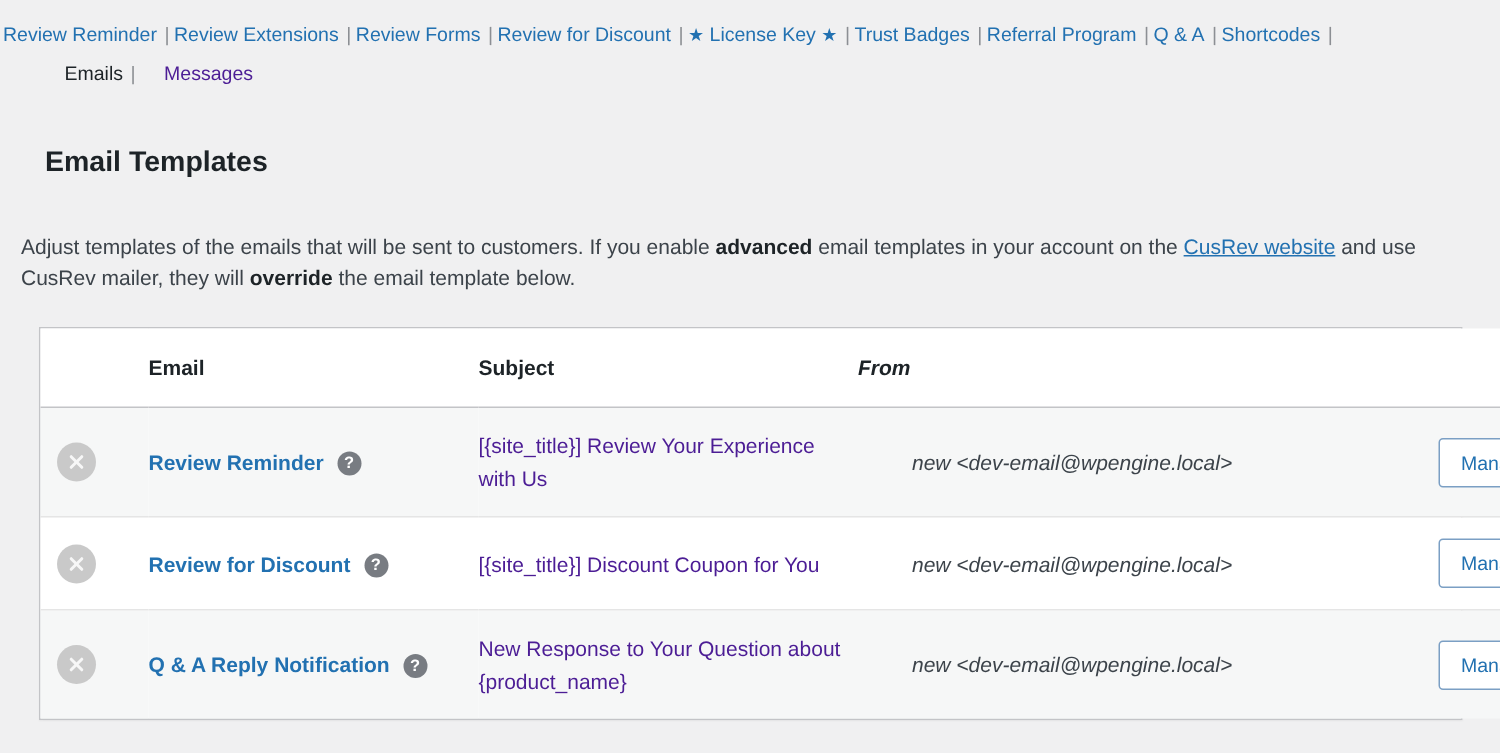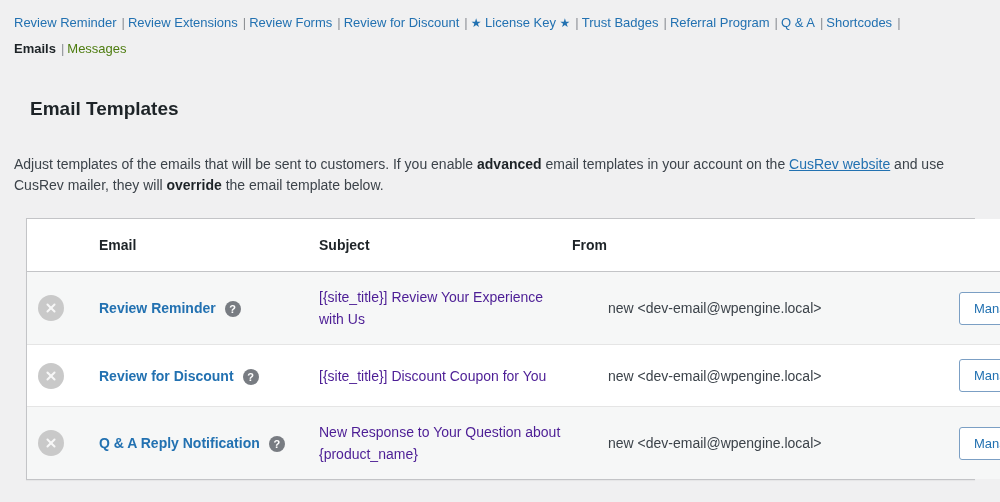--- a/index.html
+++ b/index.html
@@ -10,21 +10,21 @@
     width: 1000px;
     height: 502px;
     background: #f0f0f1;
     font-family: "Liberation Sans", sans-serif;
     color: #3c434a;
     overflow: hidden;
   }
 
   
   .subsubsub-nav {
-    padding: 14px 0 0 14px;
+    padding: 14px 0 0 2px;
     font-size: 13px;
     line-height: 18px;
     white-space: nowrap;
   }
   .subsubsub-nav a {
     color: #2271b1;
     text-decoration: none;
   }
   .subsubsub-nav .sep {
     color: #8c8f94;
@@ -36,25 +36,27 @@
   }
 
   
   .sub-nav {
     padding: 8px 0 0 14px;
     font-size: 13px;
     line-height: 18px;
   }
   .sub-nav .current {
     color: #1d2327;
-    font-weight: 700;
+    font-weight: 400;
+    margin-left: 29px;
   }
   .sub-nav a {
-    color: #4d7c0f;
-    text-decoration: none;
+    color: #4c1d95;
+    text-decoration: none;
+    margin-left: 16px;
   }
   .sub-nav .sep {
     color: #8c8f94;
     padding: 0 3px 0 5px;
   }
 
   
   .page-title {
     margin: 16px;
     padding: 22px 0 0 14px;
@@ -107,21 +109,21 @@
     border-bottom: 1px solid #e5e5e5;
     line-height: 22px;
   }
   table.email-table tr:last-child td { border-bottom: none; }
   tr.stripe td { background: #f6f7f7; }
   tr.plain td { background: #ffffff; }
 
   .col-toggle { width: 62px; padding-left: 0 !important; }
   .col-email  { width: 210px; }
   .col-subject{ width: 243px; }
-  .col-from   { width: 350px; }
+  .col-from   { width: 350px; font-style: italic; }
   .col-action { width: 110px; }
 
   th.col-toggle { width: 62px; }
 
   
   th.col-email  { padding-left: 0; }
   th.col-subject{ padding-left: 0; }
   th.col-from   { padding-left: 0; }
 
   

